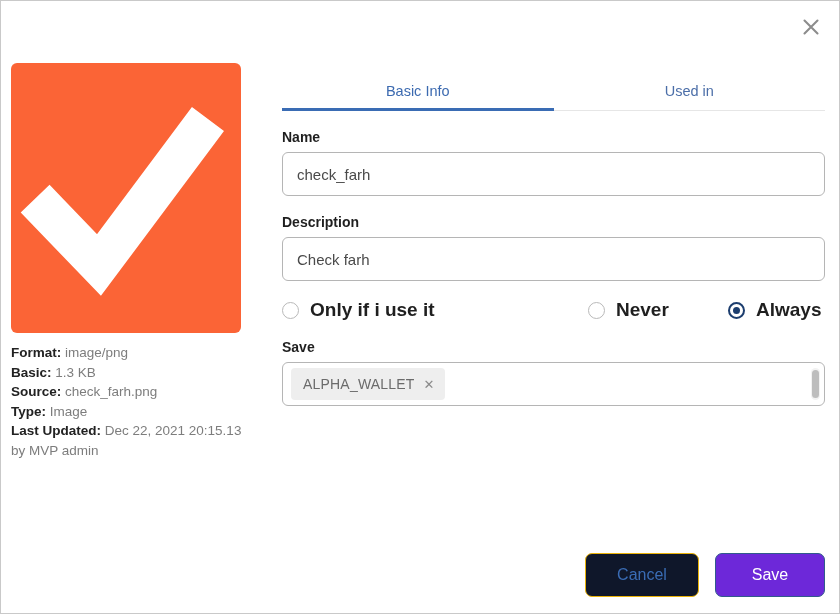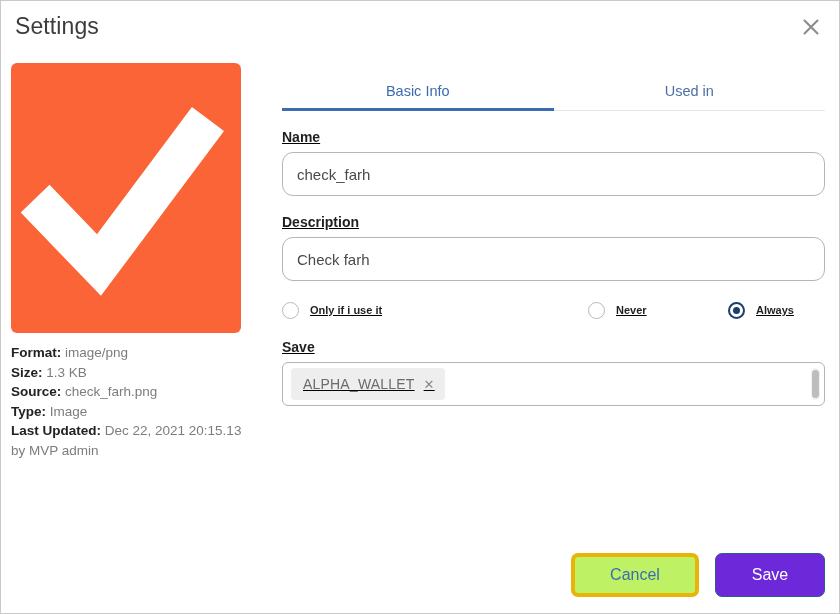--- a/index.html
+++ b/index.html
@@ -114,33 +114,33 @@
   .tab-indicator {
     position: absolute;
     left: 0;
     bottom: 0;
     width: 50%;
     height: 3px;
     background: #3a6cb4;
   }
 
   
-  .field { margin-top: 18px; text-decoration: underline; }
+  .field { margin-top: 18px; }
   .field-label {
     font-size: 14px;
     color: #1f1f1f;
     font-weight: bold;
     margin-bottom: 7px;
   }
   .text-input {
     box-sizing: border-box;
     width: 100%;
     height: 44px;
     border: 1px solid #b5b5b5;
-    border-radius: 11px;
+    border-radius: 6px;
     padding: 0 14px;
     font-family: "Liberation Sans", sans-serif;
     font-size: 15px;
     color: #4a4a4a;
     background: #fff;
     outline: none;
   }
 
   
   .radio-row {
@@ -174,21 +174,21 @@
   .radio-opt.selected .radio-mark::after {
     content: "";
     position: absolute;
     left: 50%; top: 50%;
     width: 7px; height: 7px;
     margin: -3.5px 0 0 -3.5px;
     border-radius: 50%;
     background: #1c3d6e;
   }
   .radio-label {
-    font-size: 11px;
+    font-size: 19px;
     color: #1f1f1f;
     font-weight: bold;
     white-space: nowrap;
   }
 
   
   .tags-box {
     box-sizing: border-box;
     width: 100%;
     height: 44px;
@@ -248,60 +248,59 @@
   }
   .btn {
     font-family: "Liberation Sans", sans-serif;
     font-size: 16px;
     border-radius: 7px;
     height: 44px;
     cursor: pointer;
     outline: none;
   }
   .btn-cancel {
-    width: 128px;
-    background: #bef264;
-    border: 4px solid #eab308;
+    width: 114px;
+    background: #0f172a;
+    border: 1px solid #eab308;
     color: #3a6cb4;
   }
   .btn-save {
     width: 110px;
     background: #6d28d9;
     border: 1px solid #315a8c;
     color: #ffffff;
   }
 </style>
 </head>
 <body>
 
 <div class="dialog">
 
   <div class="dialog-header">
-    <div class="dialog-title">Settings</div>
     <div class="close-btn">
       <svg width="22" height="22" viewBox="0 0 22 22" aria-hidden="true">
         <path d="M4.5 4.5 L17.5 17.5 M17.5 4.5 L4.5 17.5" stroke="#8c8c8c" stroke-width="2.1" stroke-linecap="round" fill="none"></path>
       </svg>
     </div>
   </div>
 
   <div class="preview-col">
     <div class="thumb">
       <svg width="230" height="270" viewBox="0 0 230 270" aria-hidden="true">
         <path d="M38 150 L88 202 L185 72" stroke="#ffffff" stroke-width="40" fill="none" stroke-linecap="square" stroke-linejoin="miter"></path>
       </svg>
     </div>
 
     <div class="meta">
       <div class="meta-line">
         <span class="k">Format:</span>
         <span>image/png</span>
       </div>
       <div class="meta-line">
-        <span class="k">Size:</span>
+        <span class="k">Basic:</span>
         <span>1.3 KB</span>
       </div>
       <div class="meta-line">
         <span class="k">Source:</span>
         <span>check_farh.png</span>
       </div>
       <div class="meta-line">
         <span class="k">Type:</span>
         <span>Image</span>
       </div>

